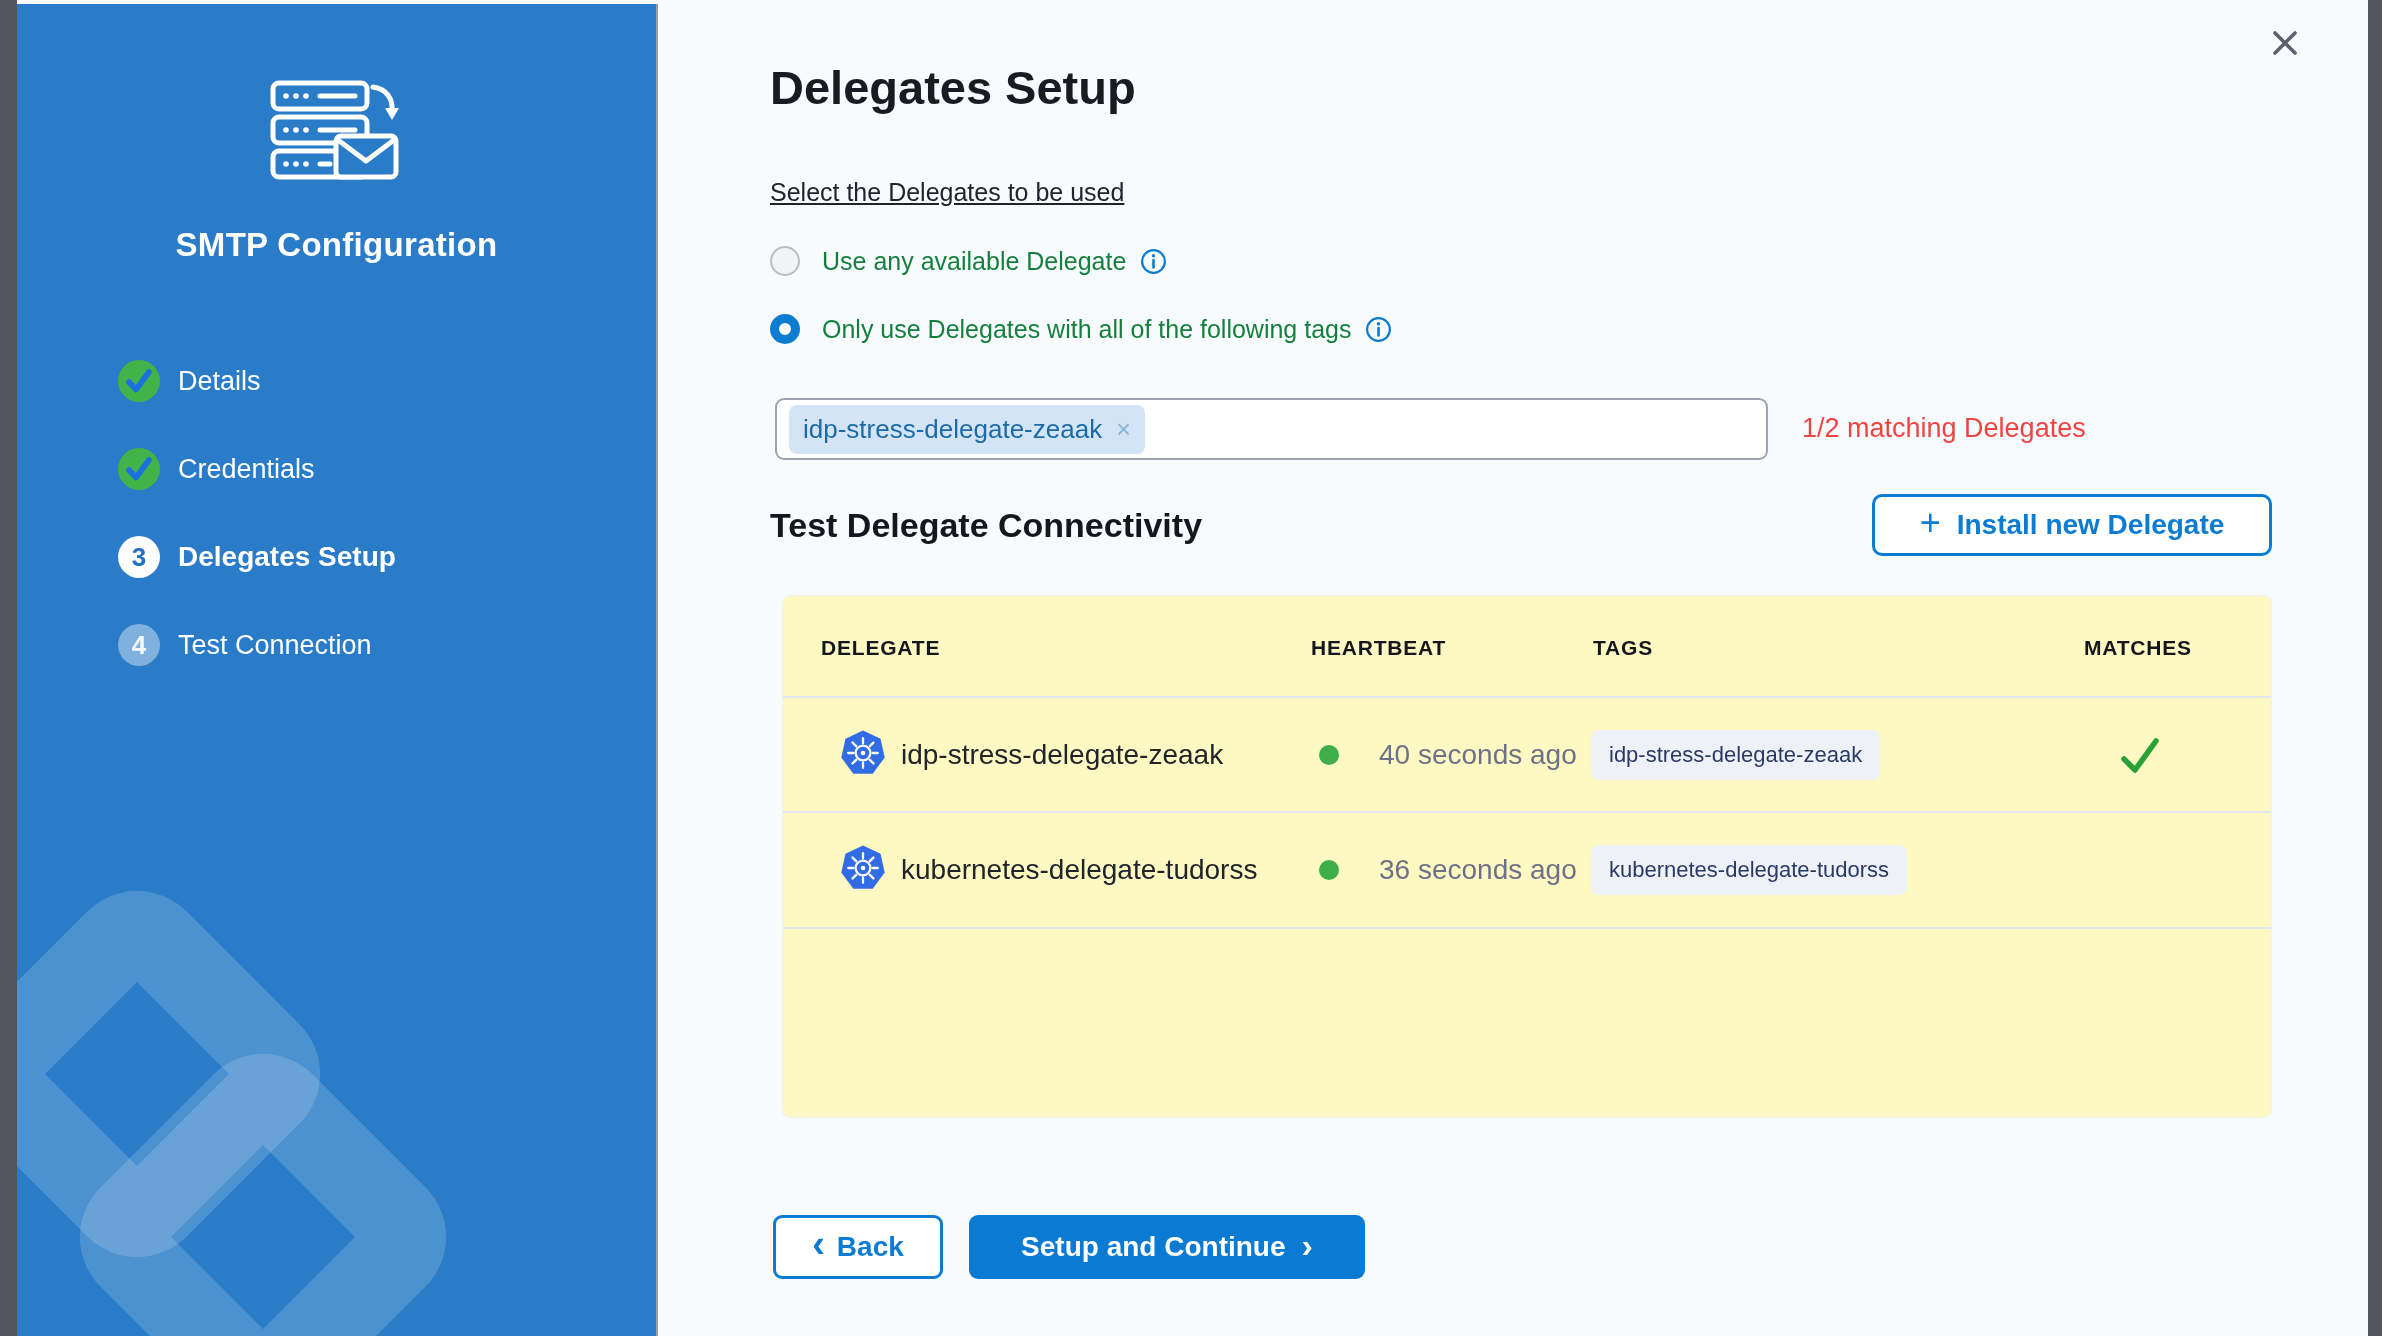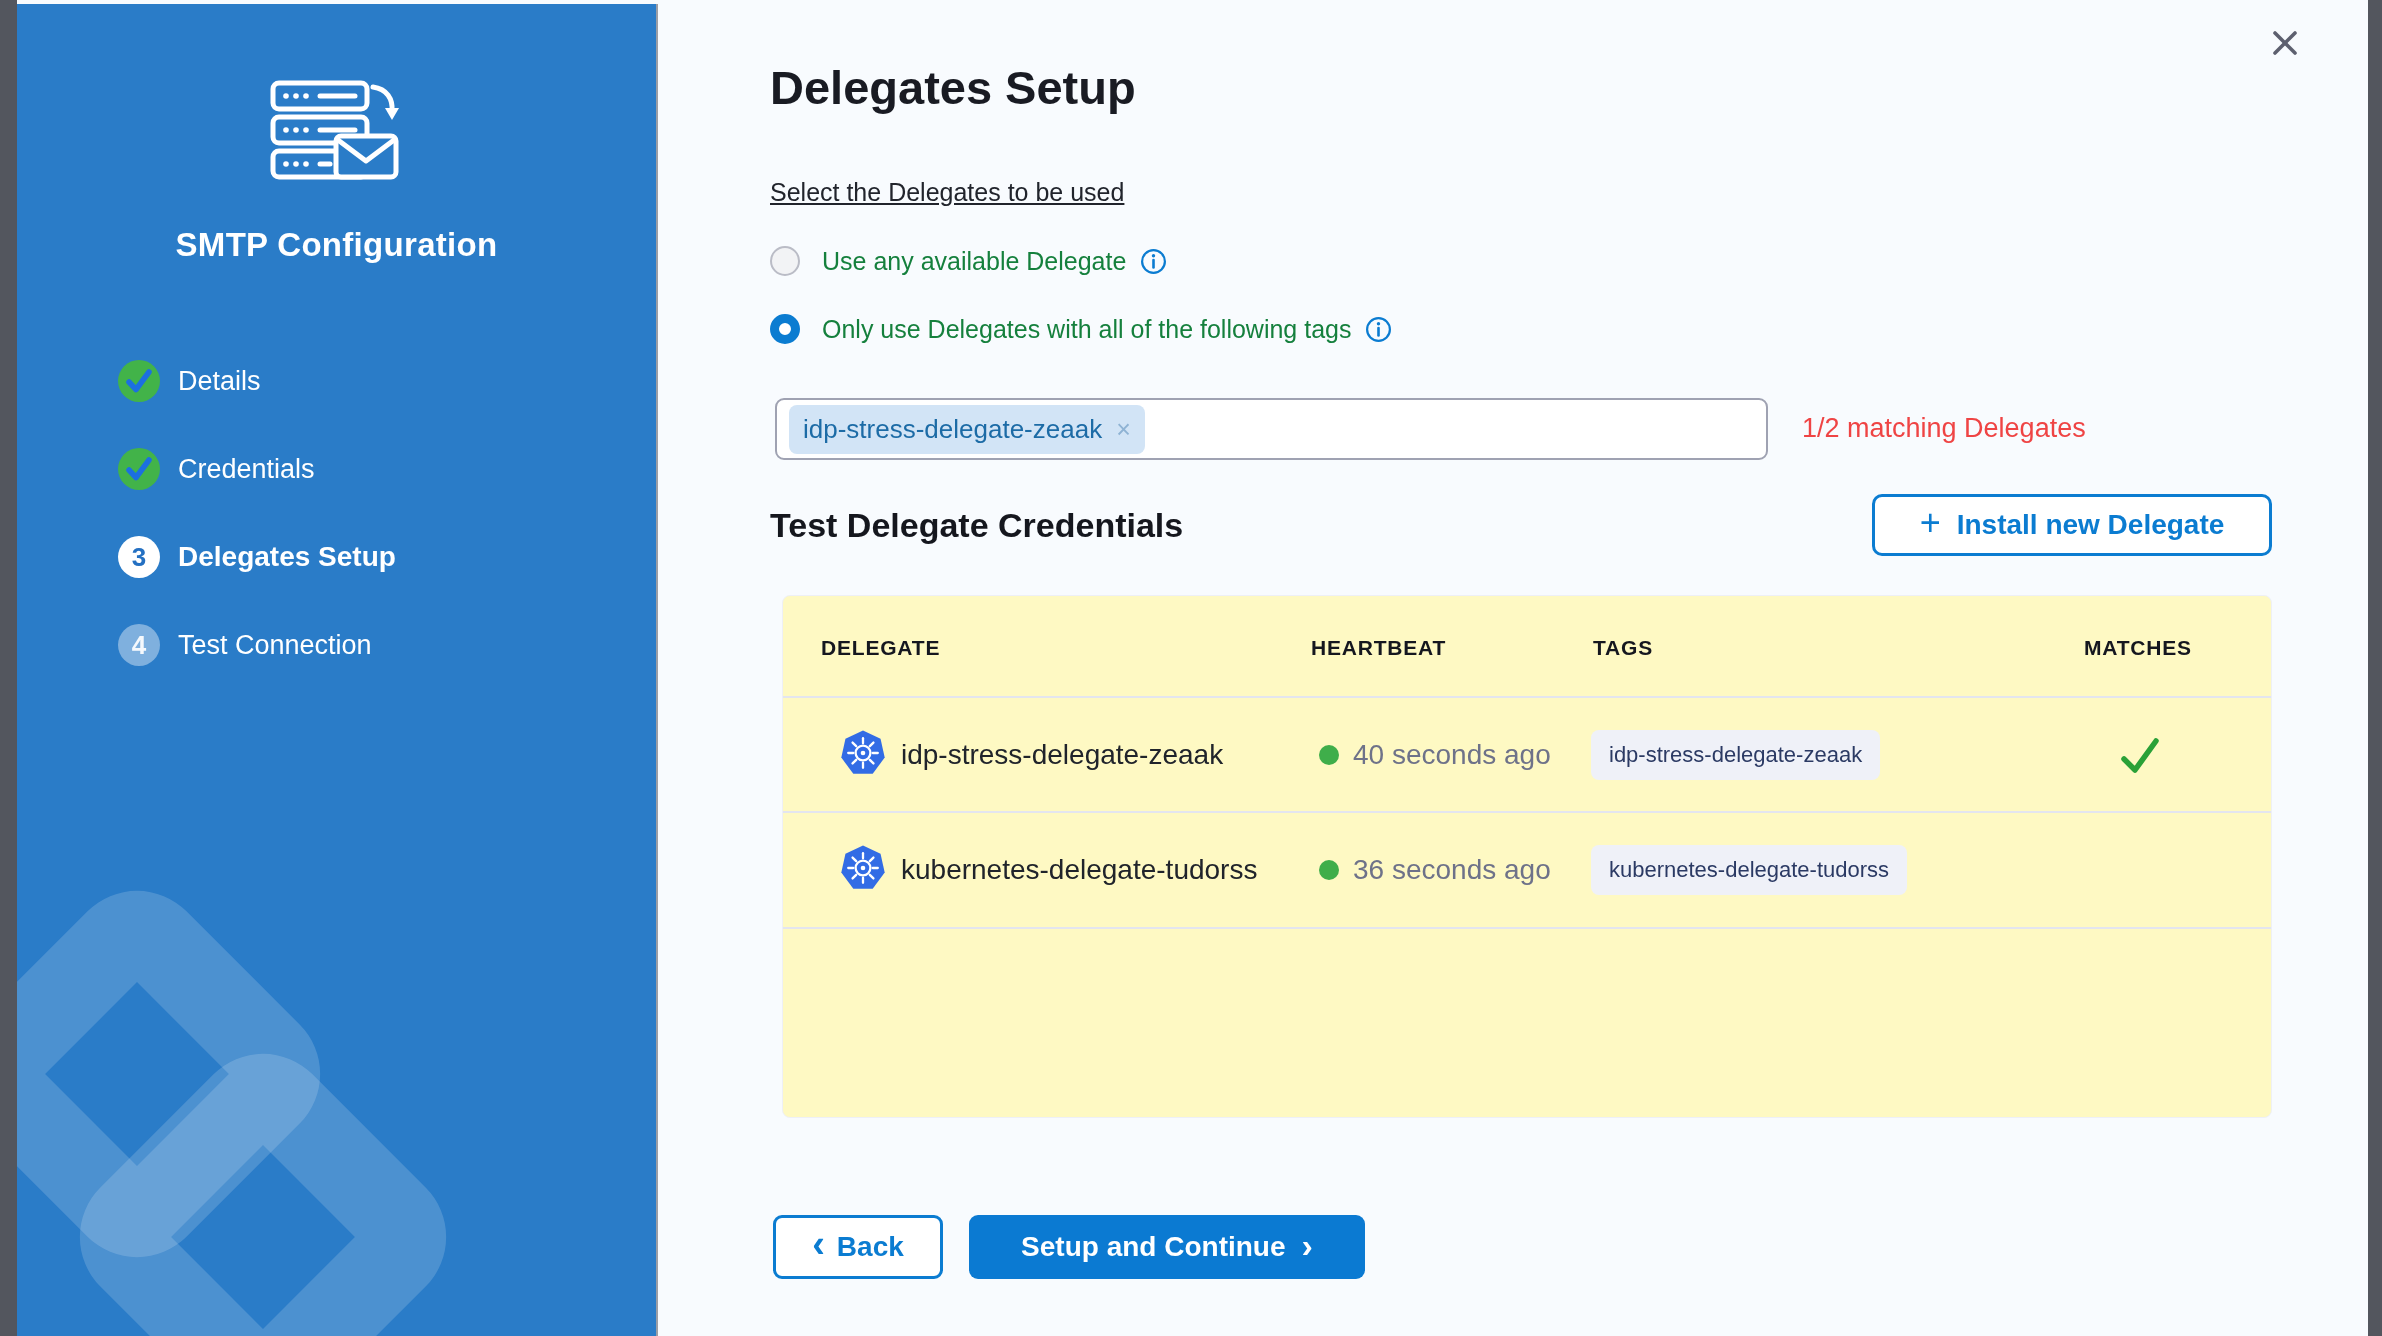--- a/index.html
+++ b/index.html
@@ -86,21 +86,21 @@
   .th{position:absolute;top:40px;font-size:21px;font-weight:700;color:#15171f;letter-spacing:.8px;}
   .col-delegate{left:38px;}
   .col-heartbeat{left:528px;}
   .col-tags{left:810px;}
   .col-matches{left:1301px;}
   .trow{position:relative;height:115px;border-bottom:2px solid #e3e5ef;cursor:pointer;}
   .trow:nth-child(2){height:116px;}
   .cell{position:absolute;top:50%;transform:translateY(-50%);display:flex;align-items:center;}
   .cell-delegate{left:56px;}
   .row-name{margin-left:14px;font-size:28px;font-weight:500;color:#20242b;}
-  .cell-heartbeat{left:536px;}
+  .cell-heartbeat{left:536px;gap:26px;}
   .hb-dot{width:20px;height:20px;border-radius:50%;background:#3fae4a;flex:0 0 20px;}
   .hb-text{margin-left:14px;font-size:28px;color:#6e7289;}
   .cell-tags{left:808px;}
   .row-chip{background:#eff1f8;border-radius:8px;padding:12px 18px;font-size:22px;color:#2b3a64;}
   .cell-matches{left:1335px;}
 
   
   .back-btn{
     position:absolute;left:113px;top:1215px;width:170px;height:64px;background:#ffffff;
     border:3px solid #0b7cd1;border-radius:9px;color:#0b7cd1;font-family:inherit;
@@ -228,21 +228,21 @@
       </div>
 
     <div class="tag-input">
         <span class="chip">
     <span>idp-stress-delegate-zeaak</span>
     <span class="chip-x">×</span>
   </span>
       </div>
     <div class="matching">1/2 matching Delegates</div>
 
-    <h2 class="section-title">Test Delegate Credentials</h2>
+    <h2 class="section-title">Test Delegate Connectivity</h2>
     <button class="install-btn">
       <span class="install-plus">+</span>
       <span>Install new Delegate</span>
     </button>
 
     <section class="panel">
       <div class="thead">
           <span class="th col-delegate">DELEGATE</span>
           <span class="th col-heartbeat">HEARTBEAT</span>
           <span class="th col-tags">TAGS</span>

